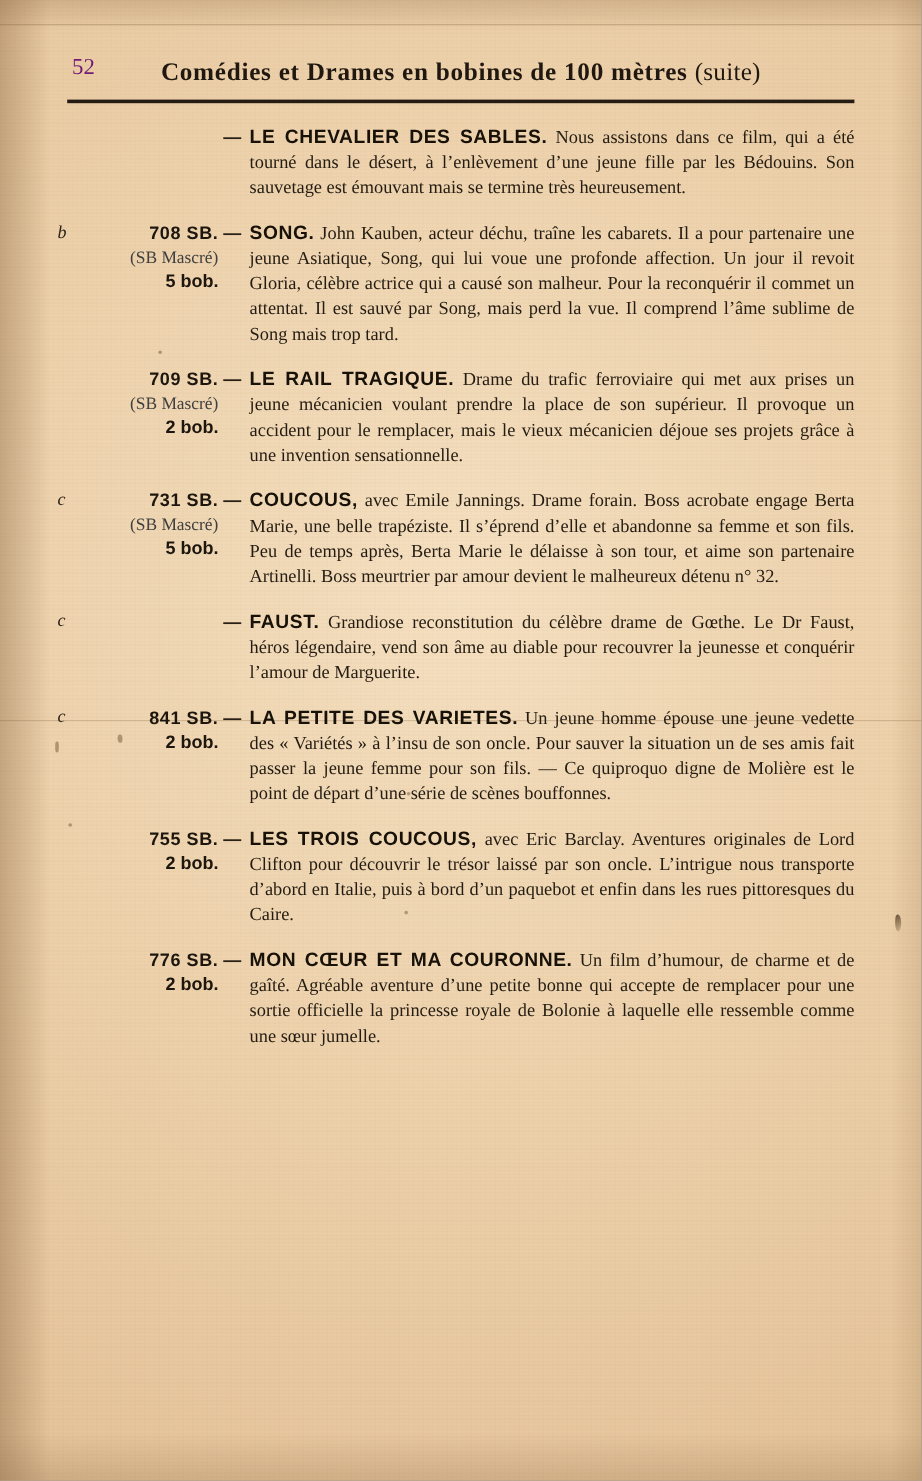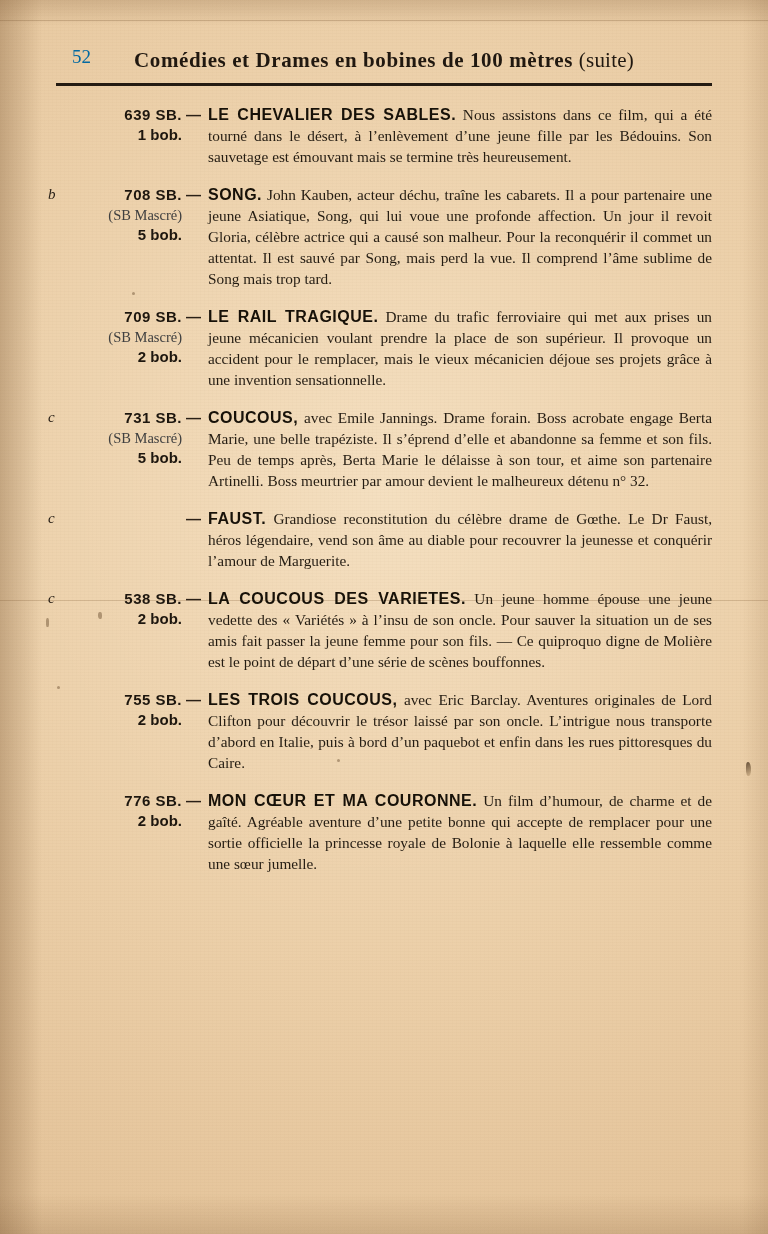--- a/index.html
+++ b/index.html
@@ -82,25 +82,25 @@
   
   .header {
     position: absolute;
     left: 56px;
     right: 56px;
     top: 46px;
     height: 26px;
   }
   .folio {
     position: absolute;
-    left: 16px;
+    left: 4px;
     top: 0;
     font-family: "Liberation Serif", "DejaVu Serif", serif;
     font-size: 19px;
-    color: #0369a1;
+    color: #701a75;
   }
   .running-head {
     position: absolute;
     left: 0; right: 0;
     top: 2px;
     text-align: center;
     font-family: "Liberation Serif", "DejaVu Serif", serif;
     font-size: 21px;
     font-weight: bold;
     letter-spacing: 0.6px;
@@ -237,24 +237,20 @@
     <div class="folio">52</div>
     <div class="running-head">
       <span>Comédies et Drames en bobines de 100 mètres</span>
       <span class="suite">(suite)</span>
     </div>
   </div>
   <div class="rule"></div>
 
   <div class="entries" id="entries">
       <div class="entry">
-        <div class="refblock">
-          <span class="ref-no">639 SB.</span>
-          <span class="ref-bob">1 bob.</span>
-        </div>
         <div class="dash">—</div>
         <div class="entry-inner">
           <p class="body"><span class="title">LE CHEVALIER DES SABLES.</span><span> Nous assistons dans ce film, qui a été tourné dans le désert, à l’enlèvement d’une jeune fille par les Bédouins. Son sauvetage est émouvant mais se termine très heureusement.</span></p>
         </div>
       </div>
       <div class="entry">
         <div class="margin-letter">b</div>
         <div class="refblock">
           <span class="ref-no">708 SB.</span>
           <span class="ref-producer">(SB Mascré)</span>
@@ -291,26 +287,26 @@
       <div class="entry">
         <div class="margin-letter">c</div>
         <div class="dash">—</div>
         <div class="entry-inner">
           <p class="body"><span class="title">FAUST.</span><span> Grandiose reconstitution du célèbre drame de Gœthe. Le Dr Faust, héros légendaire, vend son âme au diable pour recouvrer la jeunesse et conquérir l’amour de Marguerite.</span></p>
         </div>
       </div>
       <div class="entry">
         <div class="margin-letter">c</div>
         <div class="refblock">
-          <span class="ref-no">538 SB.</span>
+          <span class="ref-no">841 SB.</span>
           <span class="ref-bob">2 bob.</span>
         </div>
         <div class="dash">—</div>
         <div class="entry-inner">
-          <p class="body"><span class="title">LA COUCOUS DES VARIETES.</span><span> Un jeune homme épouse une jeune vedette des « Variétés » à l’insu de son oncle. Pour sauver la situation un de ses amis fait passer la jeune femme pour son fils. — Ce quiproquo digne de Molière est le point de départ d’une série de scènes bouffonnes.</span></p>
+          <p class="body"><span class="title">LA PETITE DES VARIETES.</span><span> Un jeune homme épouse une jeune vedette des « Variétés » à l’insu de son oncle. Pour sauver la situation un de ses amis fait passer la jeune femme pour son fils. — Ce quiproquo digne de Molière est le point de départ d’une série de scènes bouffonnes.</span></p>
         </div>
       </div>
       <div class="entry">
         <div class="refblock">
           <span class="ref-no">755 SB.</span>
           <span class="ref-bob">2 bob.</span>
         </div>
         <div class="dash">—</div>
         <div class="entry-inner">
           <p class="body"><span class="title">LES TROIS COUCOUS,</span><span> avec Eric Barclay. Aventures originales de Lord Clifton pour découvrir le trésor laissé par son oncle. L’intrigue nous transporte d’abord en Italie, puis à bord d’un paquebot et enfin dans les rues pittoresques du Caire.</span></p>

